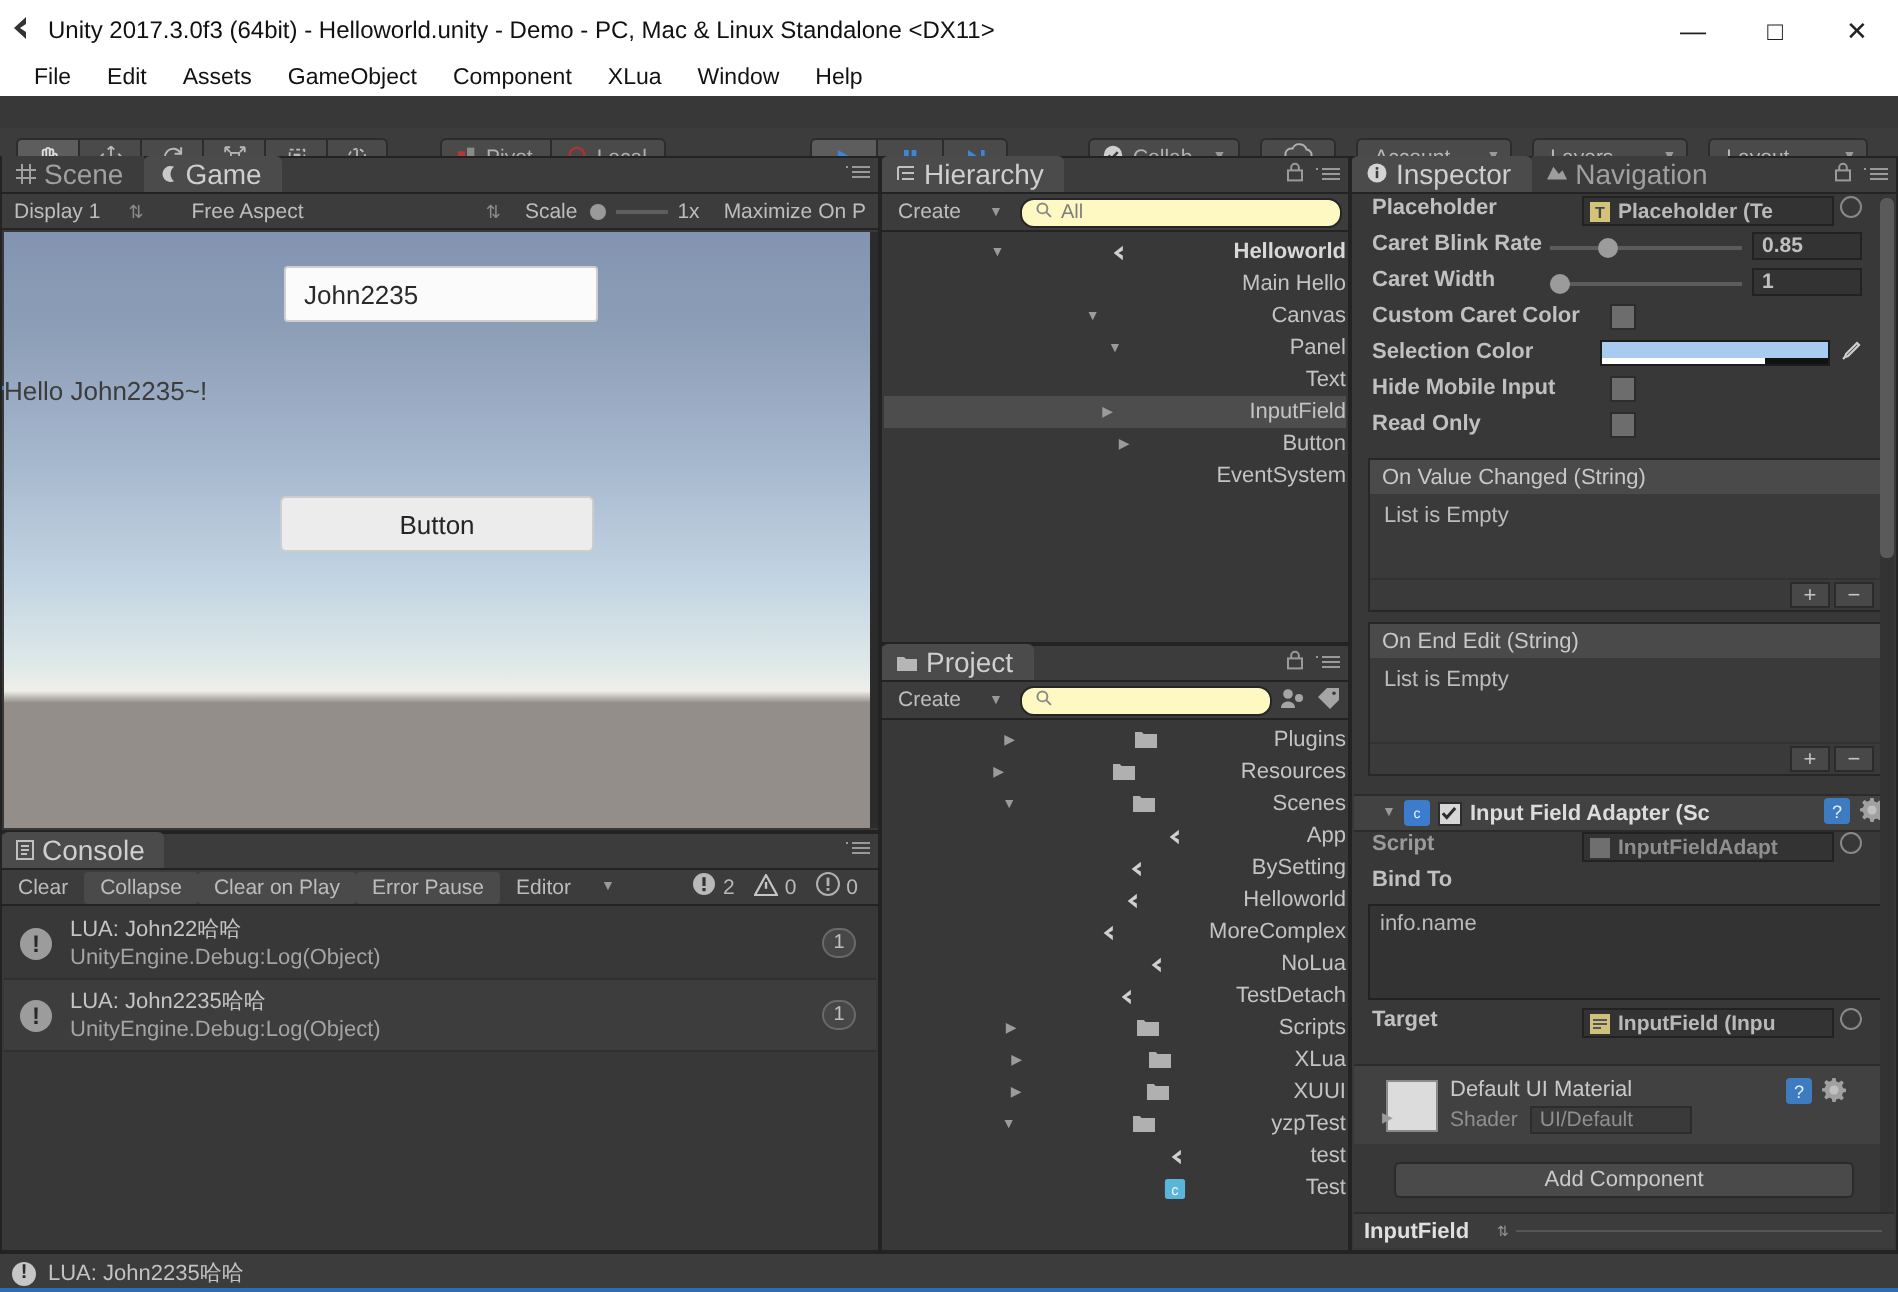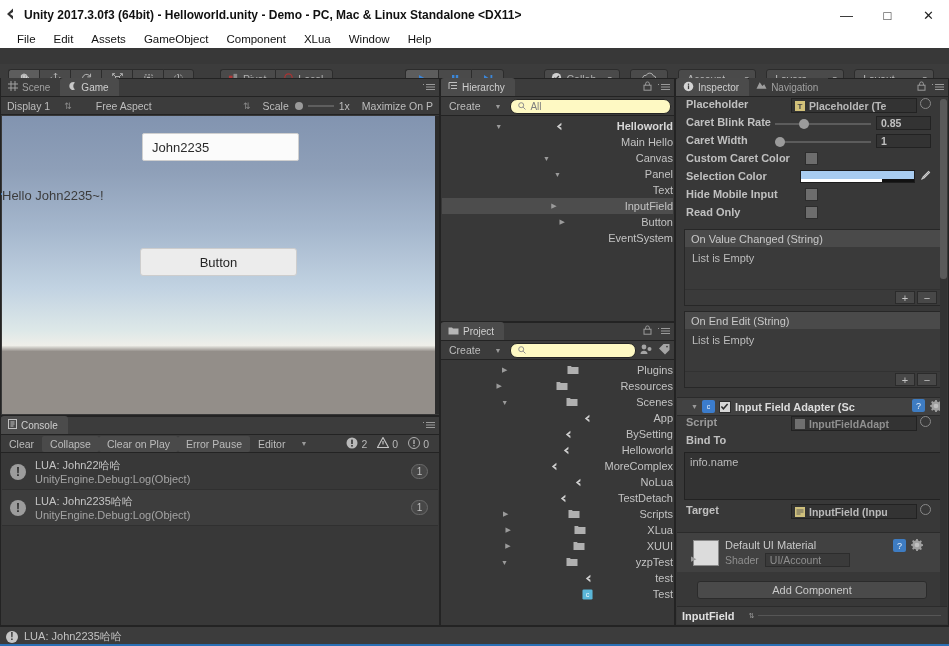--- a/index.html
+++ b/index.html
@@ -14,21 +14,21 @@
   }
   .app { position: relative; width: 949px; height: 646px; }
 
   
   .titlebar {
     position: absolute; left: 0; top: 0; width: 949px; height: 30px;
     background: #ffffff; color: #1a1a1a;
     display: flex; align-items: center;
   }
   .title-logo { width: 24px; text-align: center; font-size: 13px; color: #222; }
-  .title-text { font-size: 12px; color: #111; white-space: nowrap; font-weight: bold; }
+  .title-text { font-size: 12px; color: #111; white-space: nowrap; }
   .win-ctrls { position: absolute; right: 0; top: 0; height: 30px; display: flex; }
   .win-btn {
     width: 41px; height: 30px; display: flex; align-items: center; justify-content: center;
     color: #222; font-size: 13px;
   }
 
   
   .menubar {
     position: absolute; left: 0; top: 30px; width: 949px; height: 18px;
     background: #ffffff; display: flex; align-items: center; padding-left: 8px;
@@ -88,21 +88,21 @@
   .caret { font-size: 7px; color: #9a9a9a; margin-left: 10px; }
 
   
   .panel { position: absolute; background: #383838; border: 1px solid #232323; }
   .panel-tabs {
     height: 18px; background: #3c3c3c; display: flex; align-items: flex-end;
     position: relative; border-bottom: 1px solid #232323;
   }
   .ptab {
     height: 18px; display: flex; align-items: center; gap: 4px;
-    padding: 0 10px 0 7px; font-size: 10px; color: #a0a0a0;
+    padding: 0 10px 0 7px; font-size: 14px; color: #a0a0a0;
     background: #3c3c3c;
     justify-content: center;
   }
   .ptab.active { background: #4b4b4b; color: #cfcfcf; border-radius: 3px 3px 0 0; }
   .tabs-right {
     position: absolute; right: 3px; top: 2px; display: flex; gap: 5px; align-items: center;
   }
 
   
   #game-panel { left: 0; top: 78px; width: 440px; height: 338px; }
@@ -1061,21 +1061,21 @@
         <span class="radio-o"></span>
       </div>
 
       <div class="mat-block" style="margin-top:10px">
         <span class="caret" style="position:absolute;left:4px;top:22px">▶</span>
         <div class="mat-swatch" style="margin-left:12px"></div>
         <div style="display:flex;flex-direction:column;gap:2px">
           <span style="font-size:11px;color:#c9c9c9">Default UI Material</span>
           <span style="display:flex;align-items:center;gap:6px">
             <span style="font-size:10.5px;color:#8f8f8f">Shader</span>
-            <span style="font-size:10.5px;color:#8f8f8f;background:#3a3a3a;border:1px solid #2c2c2c;padding:0 28px 0 4px">UI/Account</span>
+            <span style="font-size:10.5px;color:#8f8f8f;background:#3a3a3a;border:1px solid #2c2c2c;padding:0 28px 0 4px">UI/Default</span>
           </span>
         </div>
         <span style="position:absolute;right:24px;top:6px;display:flex;gap:5px">
           <span>
             <svg width="13" height="13" viewBox="0 0 13 13">
                 <rect width="13" height="13" rx="2" fill="#3e7cc2"></rect>
                 <text x="6.5" y="10" font-size="9" text-anchor="middle" fill="#e6f0fb">?</text>
               </svg>
           </span>
           <span>

